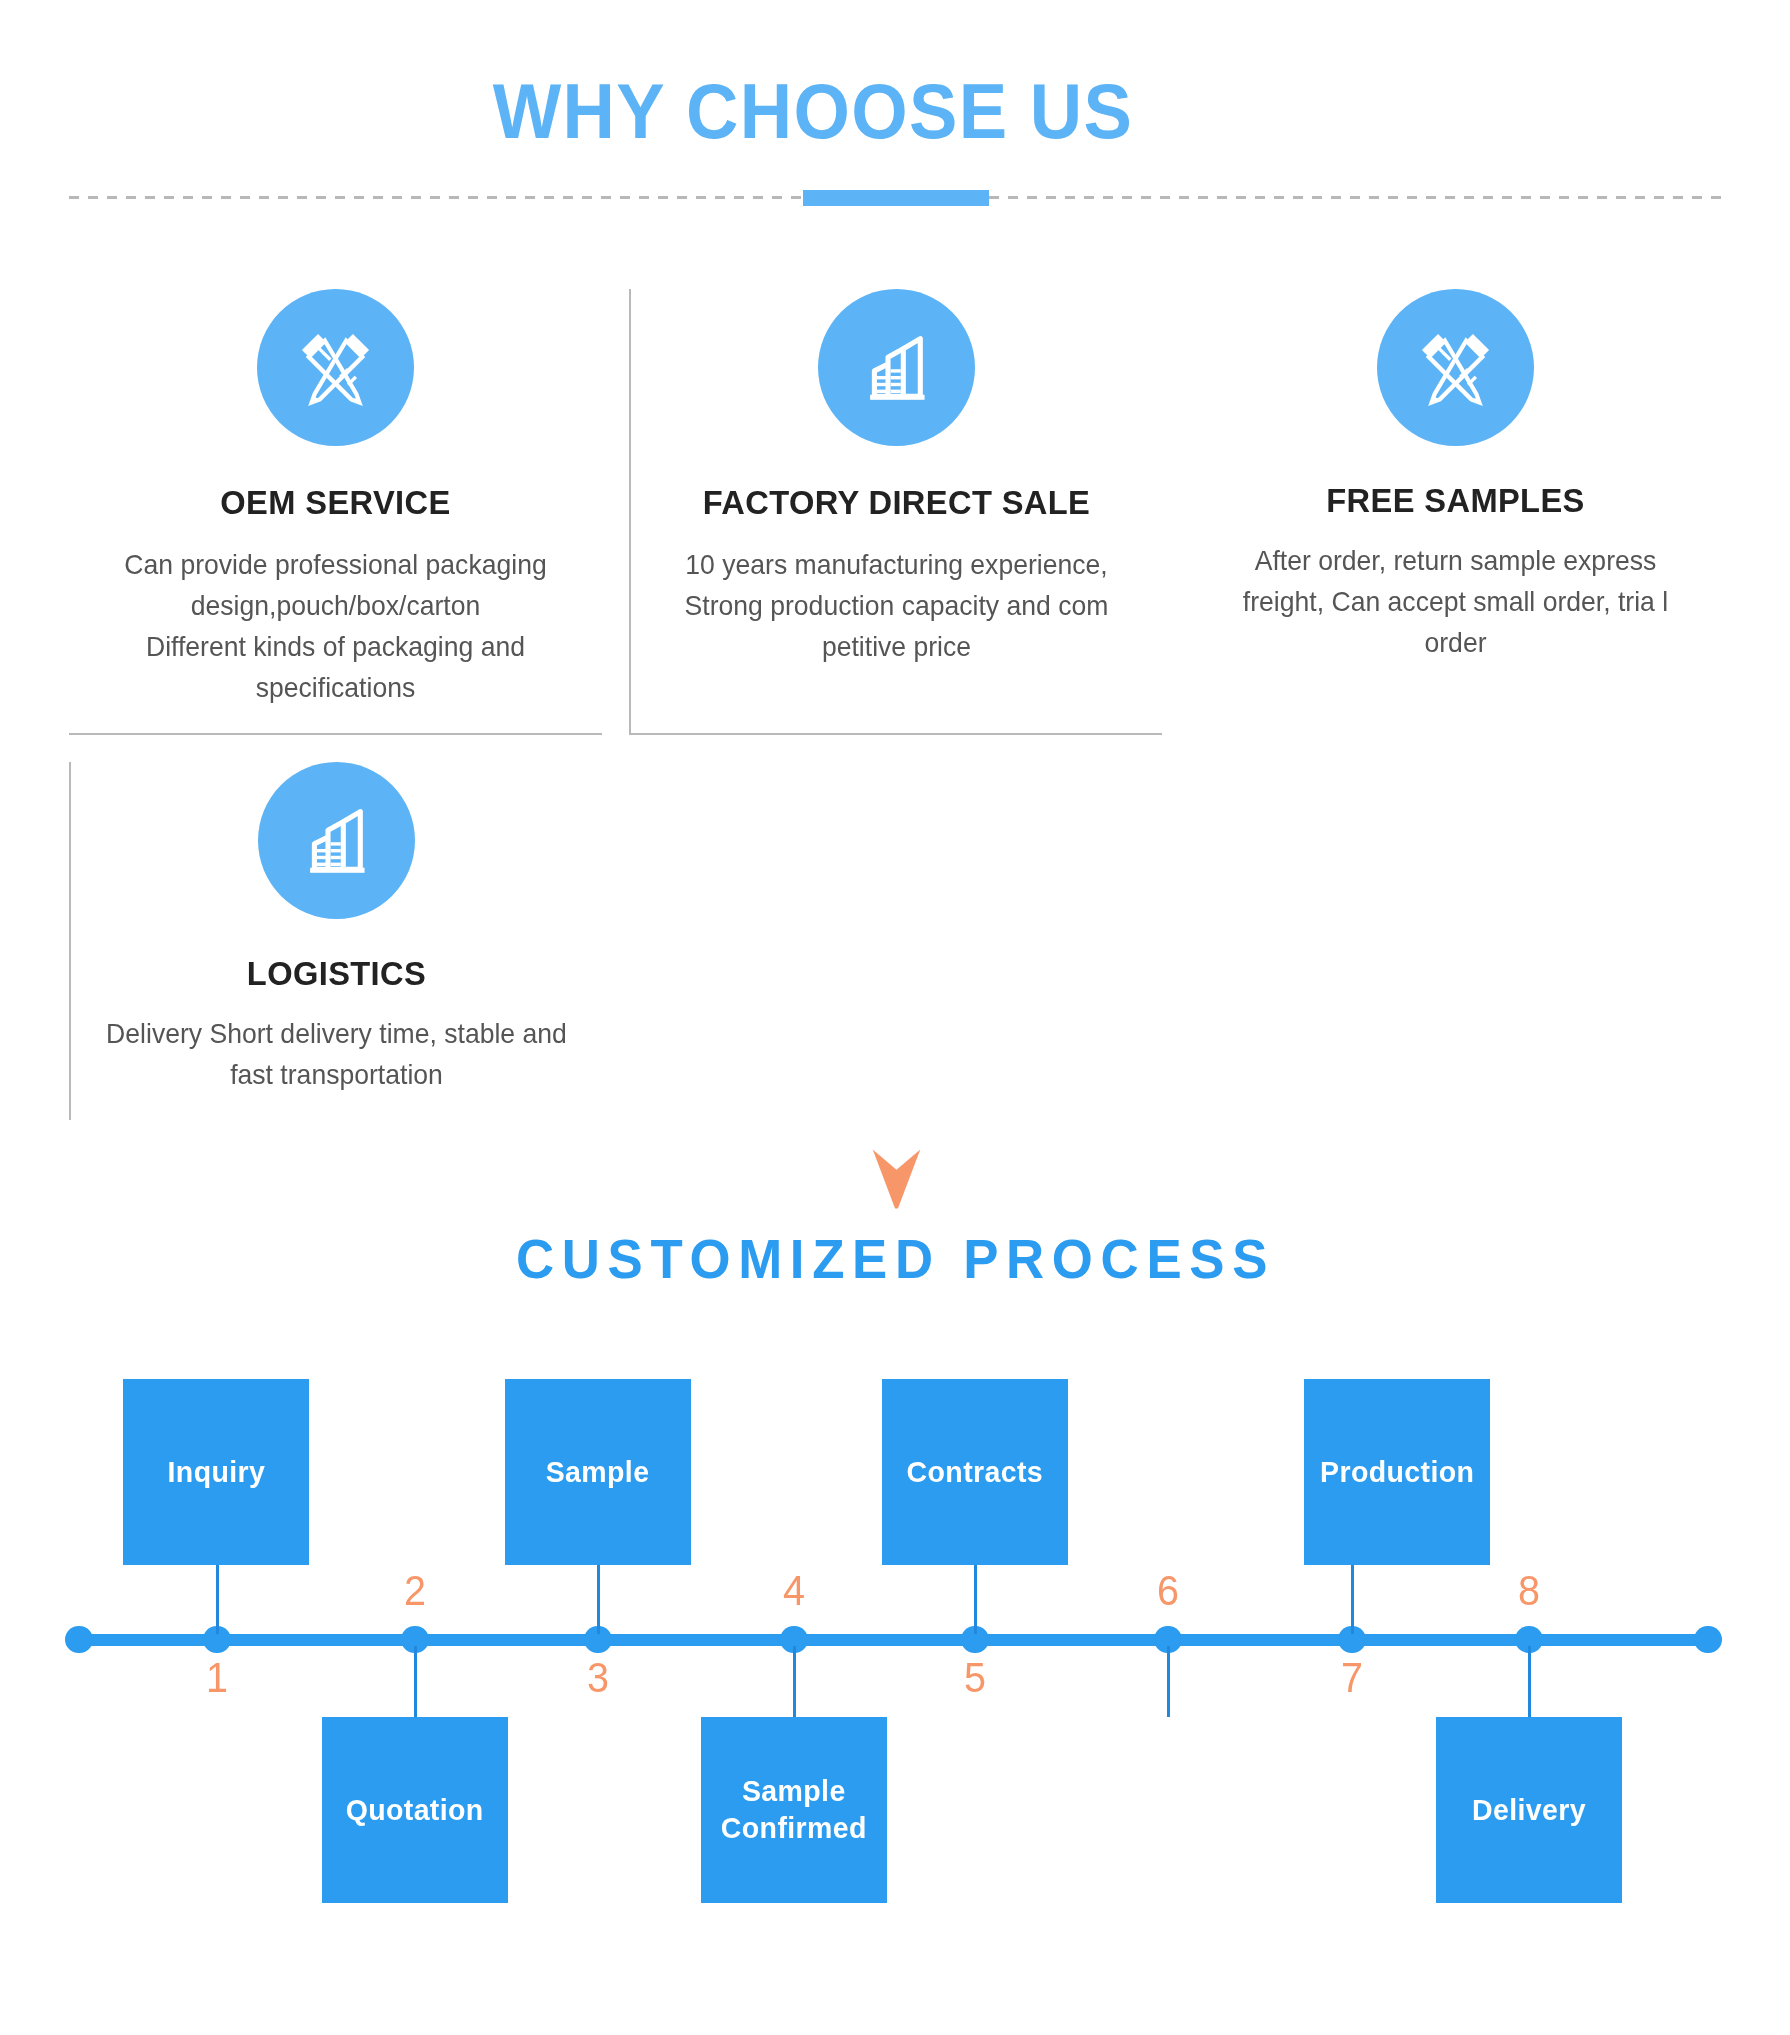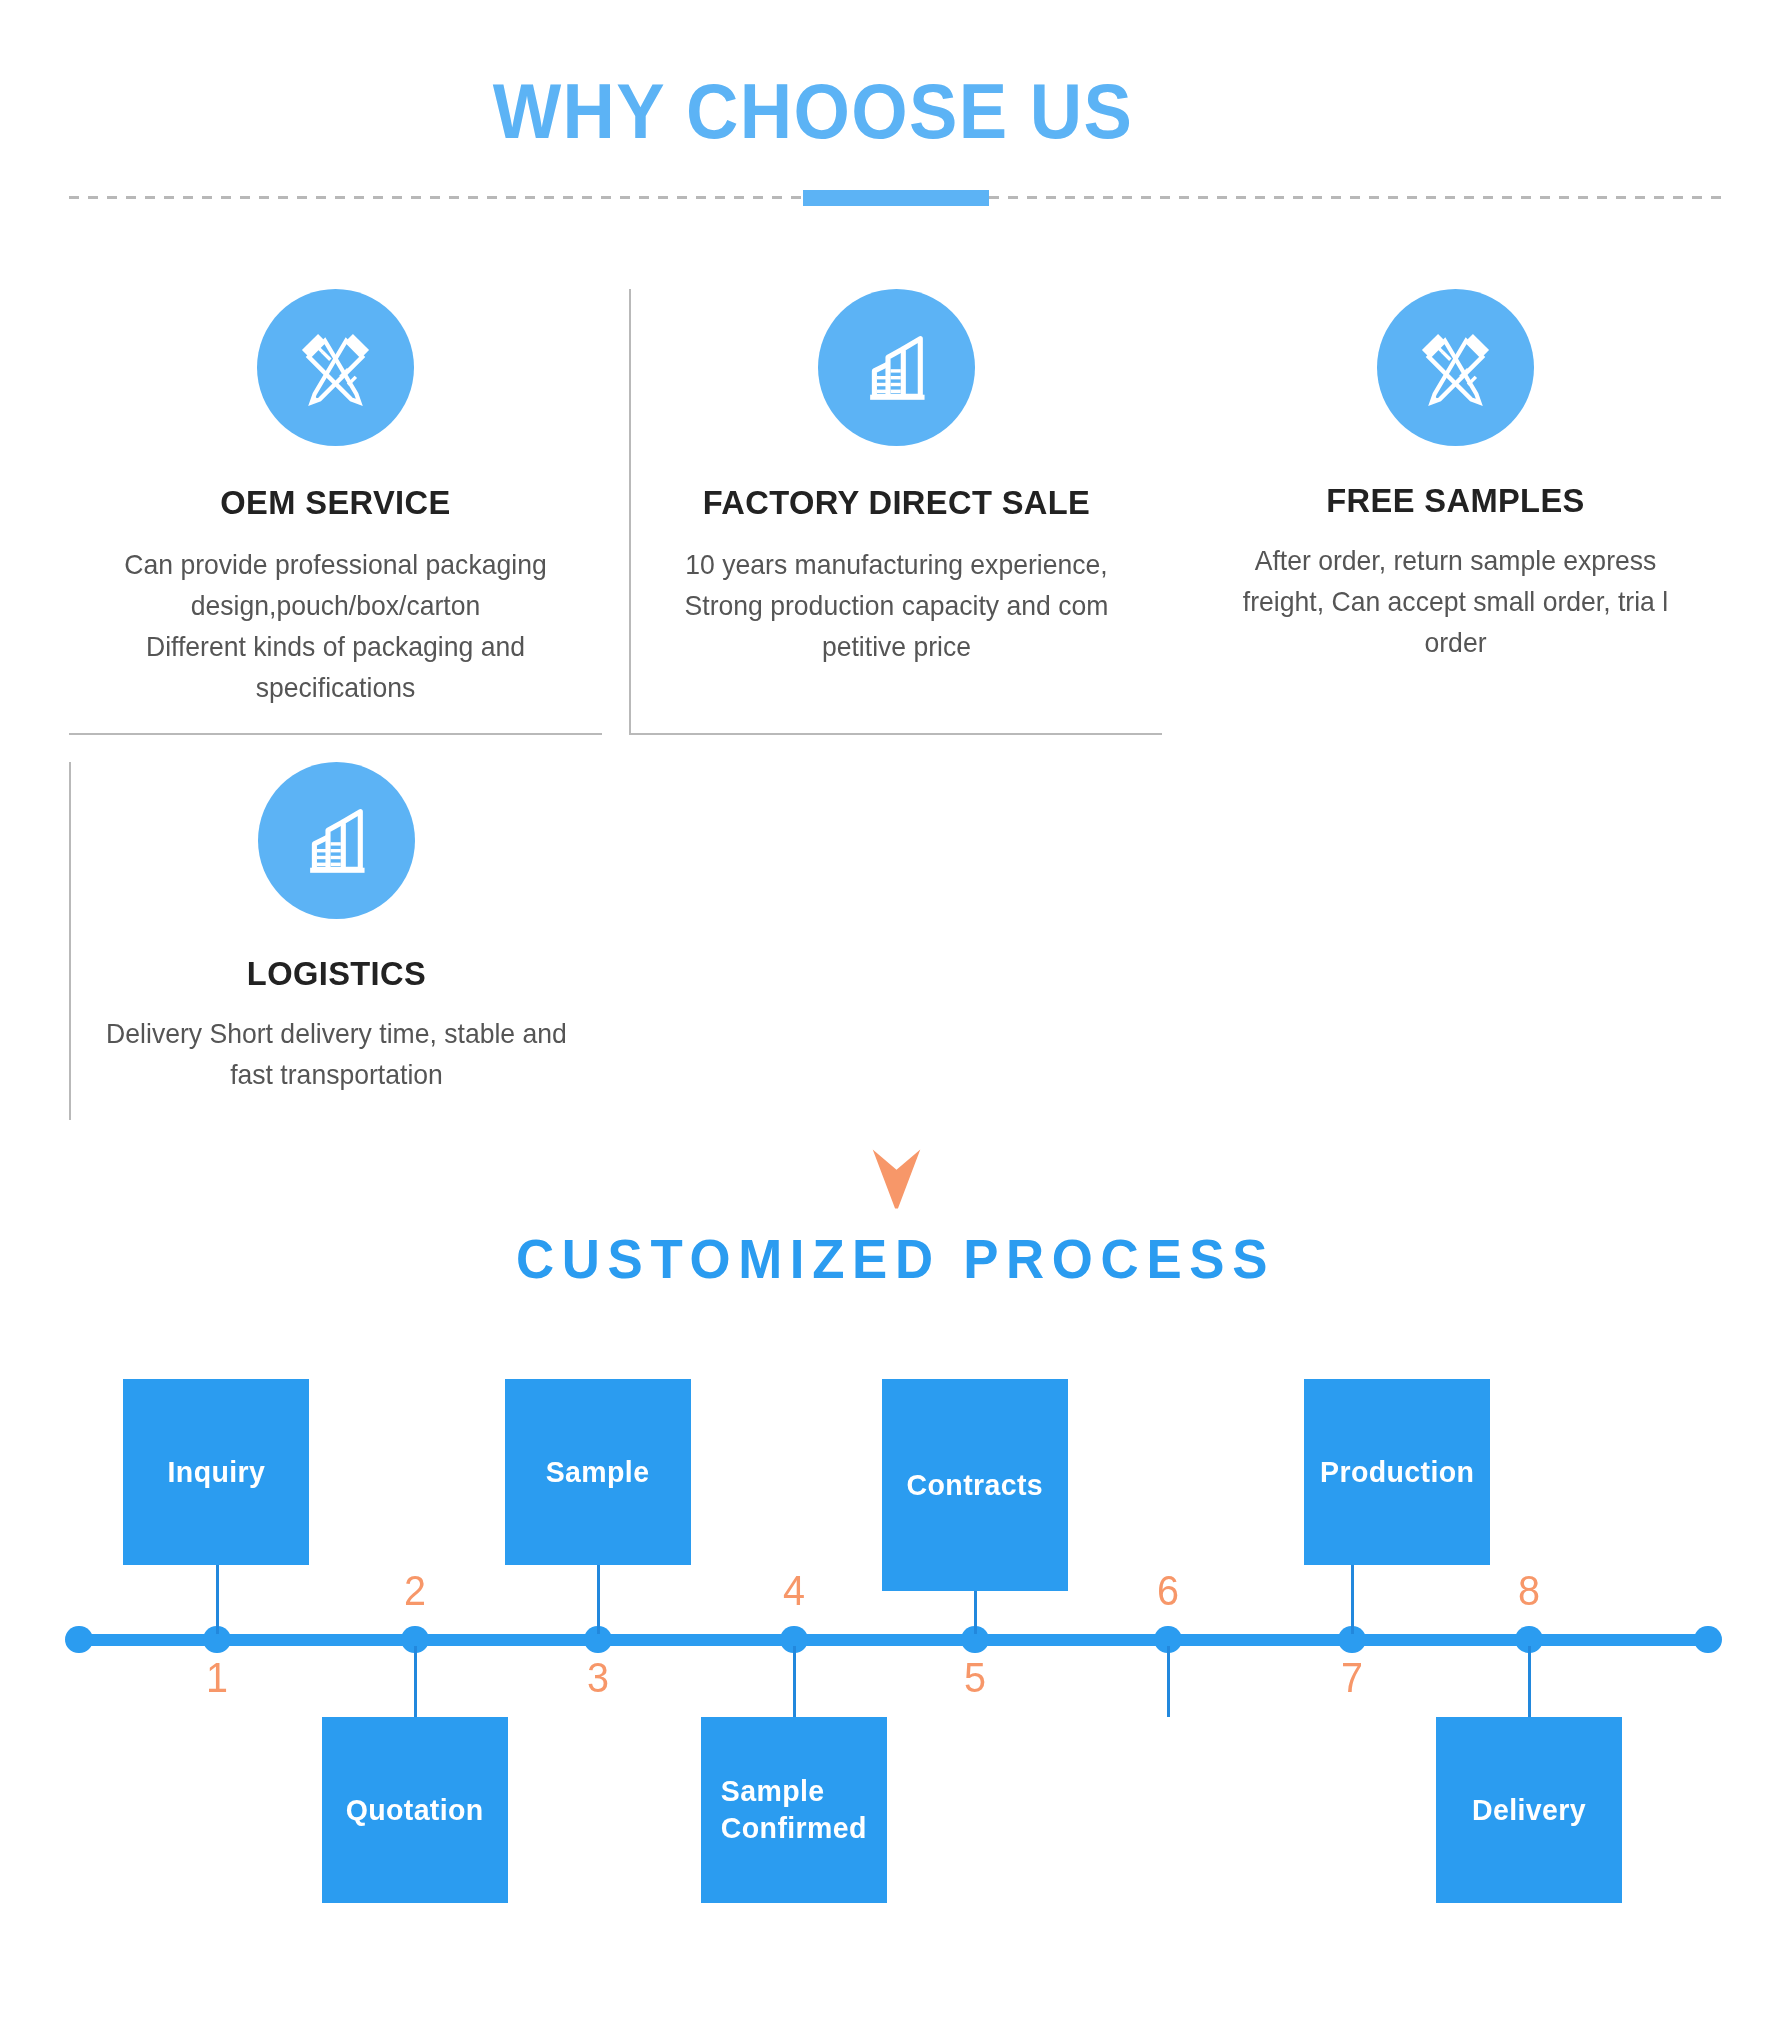--- a/index.html
+++ b/index.html
@@ -169,21 +169,21 @@
     background: #2288dd;
     margin-left: -1.4px;
   }
   .tl-box {
     position: absolute;
     width: 186px;
     background: #2b9cf0;
     display: flex;
     align-items: center;
     justify-content: center;
-    text-align: left;
+    text-align: center;
   }
   .tl-box span {
     color: #ffffff;
     font-size: 30px;
     font-weight: bold;
     line-height: 1.22;
     letter-spacing: 0.4px;
     transform: scaleX(0.95);
     white-space: pre-line;
   }
@@ -344,21 +344,21 @@
     <div class="tl-dot" style="left:794px;"></div>
     <div class="tl-stem" style="left:794px; top:325px; height:71px;"></div>
     <div class="tl-box" style="left:701px; top:396px; height:186px;">
       <span>Sample
 Confirmed</span>
     </div>
     <div class="tl-num" style="left:794px; top:245px;">4</div>
 
     <div class="tl-dot" style="left:975px;"></div>
     <div class="tl-stem" style="left:975px; top:244px; height:69px;"></div>
-    <div class="tl-box" style="left:882px; top:58px; height:212px;">
+    <div class="tl-box" style="left:882px; top:58px; height:186px;">
       <span>Contracts</span>
     </div>
     <div class="tl-num" style="left:975px; top:332px;">5</div>
 
     <div class="tl-dot" style="left:1168px;"></div>
     <div class="tl-stem" style="left:1168px; top:325px; height:71px;"></div>
     <div class="tl-num" style="left:1168px; top:245px;">6</div>
 
     <div class="tl-dot" style="left:1352px;"></div>
     <div class="tl-stem" style="left:1352px; top:244px; height:69px;"></div>

